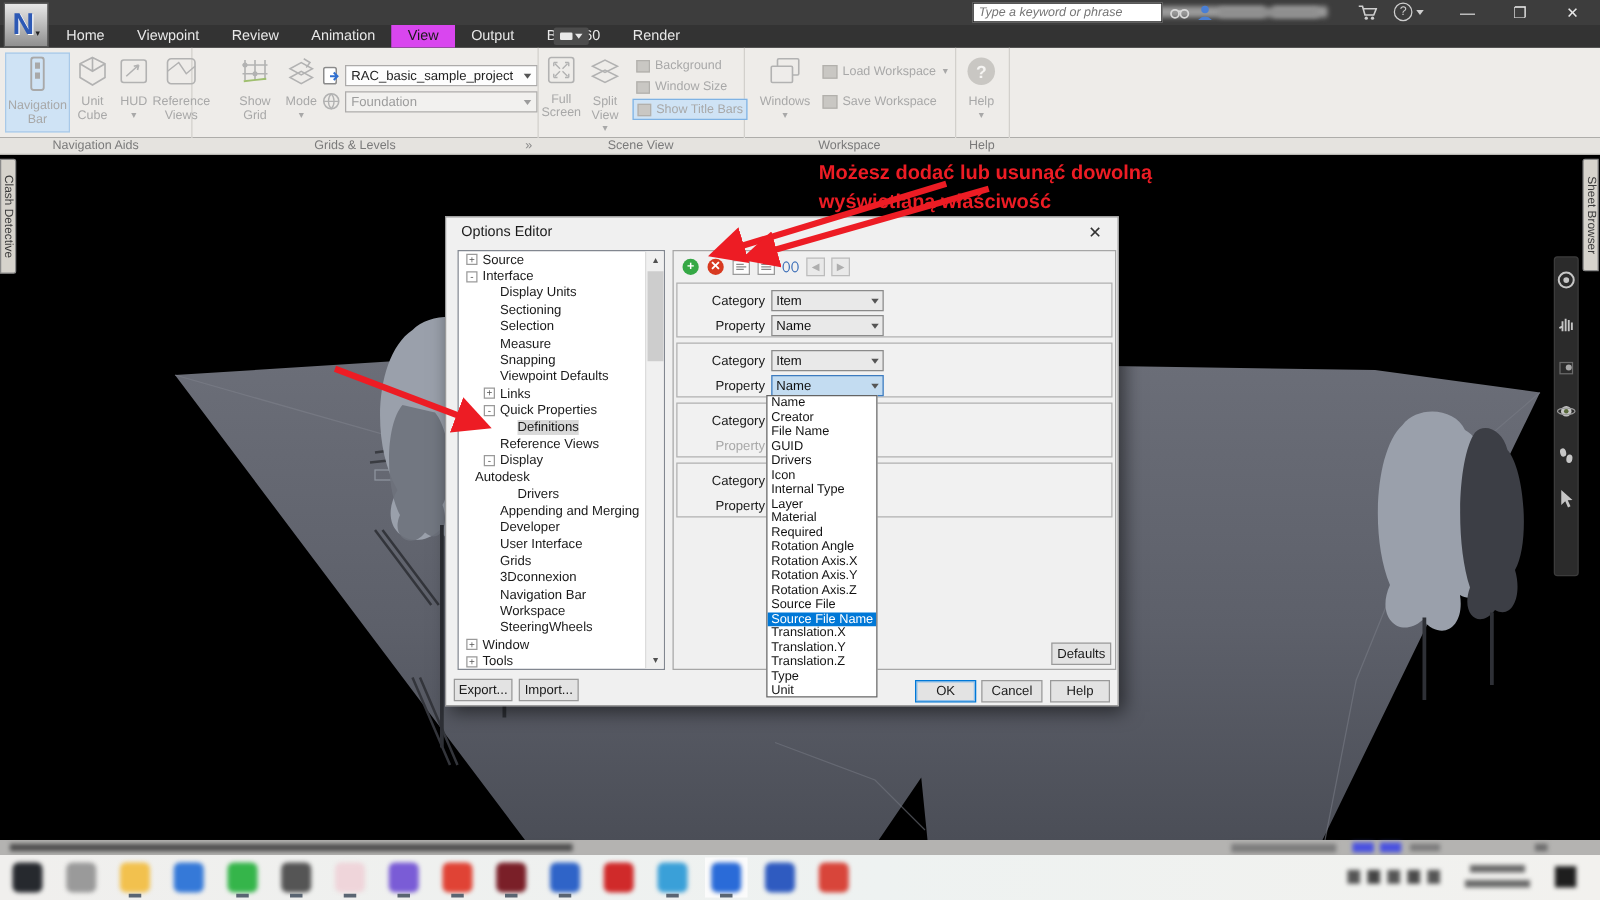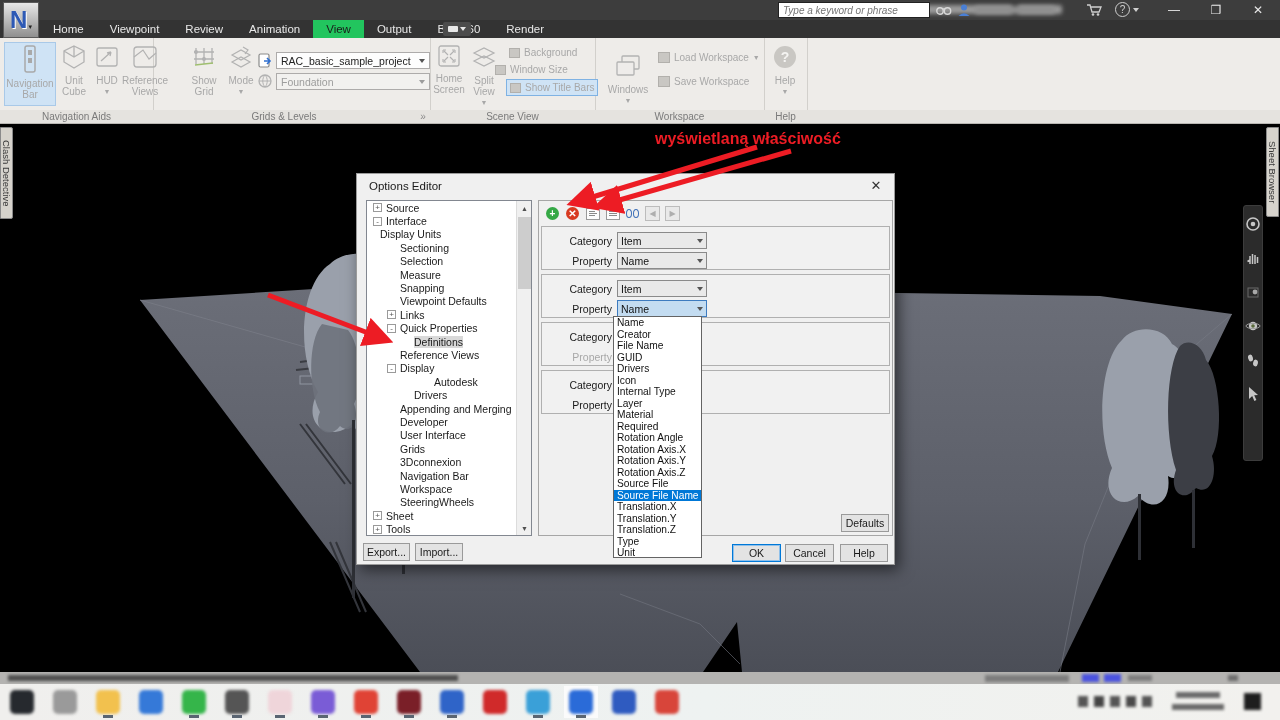--- a/index.html
+++ b/index.html
@@ -16,21 +16,21 @@
             display:flex; align-items:center; justify-content:center; }
   #appbtn .n { color:#2d59b5; font-size:24px; font-weight:bold; text-shadow:1px 1px 0 #fff; }
   #appbtn .caret { color:#222; font-size:7px; margin:14px 0 0 1px; }
   .title-blur { background:#9a9a9a; filter:blur(2px); border-radius:2px; }
   #searchbox { left:778px; top:2px; width:152px; height:16px; background:#fff;
                border:1px solid #222; font-size:10px; font-style:italic; color:#666;
                padding:0 4px; }
   #menu-tabs { position:absolute; left:40px; top:0; height:18px; display:flex; }
   .mtab { height:18px; padding:0 13px; color:#e8e8e8; font-size:11.5px;
           display:flex; align-items:center; }
-  .mtab.active { background:#22c55e; color:#1a1a1a; }
+  .mtab.active { background:#d946ef; color:#1a1a1a; }
   #render-ext { left:443px; top:22px; width:28px; height:14px; background:#4c4c4c;
                 border-radius:2px; color:#e8e8e8; font-size:8px; display:flex;
                 align-items:center; justify-content:center; gap:2px; z-index:31;}
   #render-ext .cam { width:10px; height:6px; background:#e8e8e8; border-radius:1px; }
   .winbtn { top:3px; color:#e8e8e8; font-size:12px; width:28px; height:14px;
             display:flex; align-items:center; justify-content:center; }
 
   
   #ribbon { left:0; top:38px; width:1280px; height:72px; background:#eeece9; z-index:25; }
   #grouplabels { left:0; top:110px; width:1280px; height:14px; background:#e5e3df;
@@ -264,46 +264,46 @@
       <span class="tri-dn gray"></span>
     </div>
 
     <div class="bigbtn" style="left:433px;width:32px;">
       <span class="ic">
         <svg width="24" height="24">
             <rect x="2" y="2" width="20" height="20" rx="2" fill="none" stroke="#b2b2b2" stroke-width="1.3"></rect>
             <path d="M7 7 L11 11 M17 17 L13 13 M17 7 L13 11 M7 17 L11 13 M6 6 h3 M6 6 v3 M18 18 h-3 M18 18 v-3 M18 6 h-3 M18 6 v3 M6 18 h3 M6 18 v-3" stroke="#b2b2b2" stroke-width="1.1" fill="none"></path>
           </svg>
       </span>
-      <span>Home Screen</span>
+      <span>Full Screen</span>
     </div>
     <div class="bigbtn" style="left:467px;width:34px;">
       <span class="ic">
         <svg width="26" height="26">
             <path d="M3 9 L13 4 L23 9 L13 14 Z" fill="none" stroke="#b2b2b2" stroke-width="1.2"></path>
             <path d="M3 17 L13 12 L23 17 L13 22 Z" fill="none" stroke="#b2b2b2" stroke-width="1.2"></path>
           </svg>
       </span>
       <span>Split View</span>
       <span class="caret-gray">▼</span>
     </div>
     <div class="smallbtn" style="left:506px;top:7px;">
       <span class="ric" style="width:11px;height:10px;"></span>
       <span>Background</span>
     </div>
-    <div class="smallbtn" style="left:492px;top:24px;">
+    <div class="smallbtn" style="left:506px;top:24px;">
       <span class="ric" style="width:11px;height:10px;"></span>
       <span>Window Size</span>
     </div>
     <div class="smallbtn hl" style="left:506px;top:41px;">
       <span class="ric" style="width:11px;height:10px;"></span>
       <span>Show Title Bars</span>
     </div>
 
-    <div class="bigbtn" style="left:608px;width:40px;justify-content:flex-end;">
+    <div class="bigbtn" style="left:608px;width:40px;">
       <span class="ic">
         <svg width="28" height="26">
             <rect x="8" y="3" width="17" height="13" rx="1" fill="none" stroke="#b2b2b2" stroke-width="1.3"></rect>
             <rect x="3" y="9" width="17" height="13" rx="1" fill="#eeecea" stroke="#b2b2b2" stroke-width="1.3"></rect>
           </svg>
       </span>
       <span>Windows</span>
       <span class="caret-gray">▼</span>
     </div>
     <div class="smallbtn" style="left:655px;top:12px;">
@@ -402,38 +402,39 @@
         <div><svg width="16" height="16">
             <ellipse cx="5.5" cy="6" rx="2.4" ry="3.4" fill="#c6c6c6" transform="rotate(-14 5.5 6)"></ellipse>
             <ellipse cx="10.5" cy="11" rx="2.4" ry="3.4" fill="#c6c6c6" transform="rotate(10 10.5 11)"></ellipse>
           </svg></div>
         <div><svg width="16" height="16">
             <path d="M4 1 L4 13 L7.2 10 L9.4 15 L11.4 14 L9.2 9.2 L13 9 Z" fill="#c6c6c6"></path>
           </svg></div>
       </div>
 
     <div id="annotation" class="abs">
+      <div>Możesz dodać lub usunąć dowolną</div>
       <div>wyświetlaną właściwość</div>
     </div>
 
     <div id="dialog" class="abs">
       <div id="dlg-title" class="abs">Options Editor</div>
       <div id="dlg-close" class="abs">✕</div>
 
       <div id="tree" class="abs">
         <div id="tree-items">
             <div class="titem" style="padding-left: 6px;">
               <span class="tglyph">+</span>
               <span class="tlabel">Source</span>
             </div>
             <div class="titem" style="padding-left: 6px;">
               <span class="tglyph">-</span>
               <span class="tlabel">Interface</span>
             </div>
-            <div class="titem" style="">
+            <div class="titem" style="padding-left: 20px;">
               <span style="width: 13px; flex: 0 0 auto;"></span>
               <span class="tlabel">Display Units</span>
             </div>
             <div class="titem" style="padding-left: 20px;">
               <span style="width: 13px; flex: 0 0 auto;"></span>
               <span class="tlabel">Sectioning</span>
             </div>
             <div class="titem" style="padding-left: 20px;">
               <span style="width: 13px; flex: 0 0 auto;"></span>
               <span class="tlabel">Selection</span>
@@ -463,21 +464,21 @@
               <span class="tlabel sel">Definitions</span>
             </div>
             <div class="titem" style="padding-left: 20px;">
               <span style="width: 13px; flex: 0 0 auto;"></span>
               <span class="tlabel">Reference Views</span>
             </div>
             <div class="titem" style="padding-left: 20px;">
               <span class="tglyph">-</span>
               <span class="tlabel">Display</span>
             </div>
-            <div class="titem" style="padding-left: 34px; margin-left: 20px;">
+            <div class="titem" style="">
               <span style="width: 13px; flex: 0 0 auto;"></span>
               <span class="tlabel">Autodesk</span>
             </div>
             <div class="titem" style="padding-left: 34px;">
               <span style="width: 13px; flex: 0 0 auto;"></span>
               <span class="tlabel">Drivers</span>
             </div>
             <div class="titem" style="padding-left: 20px;">
               <span style="width: 13px; flex: 0 0 auto;"></span>
               <span class="tlabel">Appending and Merging</span>
@@ -505,21 +506,21 @@
             <div class="titem" style="padding-left: 20px;">
               <span style="width: 13px; flex: 0 0 auto;"></span>
               <span class="tlabel">Workspace</span>
             </div>
             <div class="titem" style="padding-left: 20px;">
               <span style="width: 13px; flex: 0 0 auto;"></span>
               <span class="tlabel">SteeringWheels</span>
             </div>
             <div class="titem" style="padding-left: 6px;">
               <span class="tglyph">+</span>
-              <span class="tlabel">Sheet</span>
+              <span class="tlabel">Window</span>
             </div>
             <div class="titem" style="padding-left: 6px;">
               <span class="tglyph">+</span>
               <span class="tlabel">Tools</span>
             </div>
           </div>
         <div id="tree-scroll">
           <div class="scr-arrow" style="position:absolute;top:0;">▲</div>
           <div id="scr-thumb"></div>
           <div class="scr-arrow" style="position:absolute;bottom:0;">▼</div>

